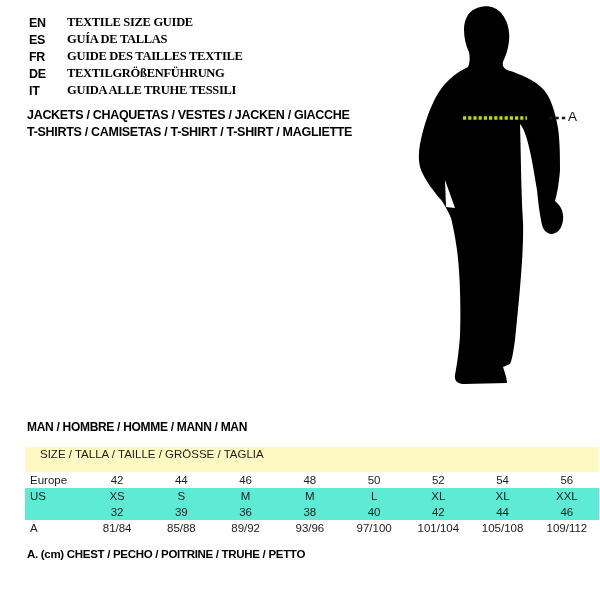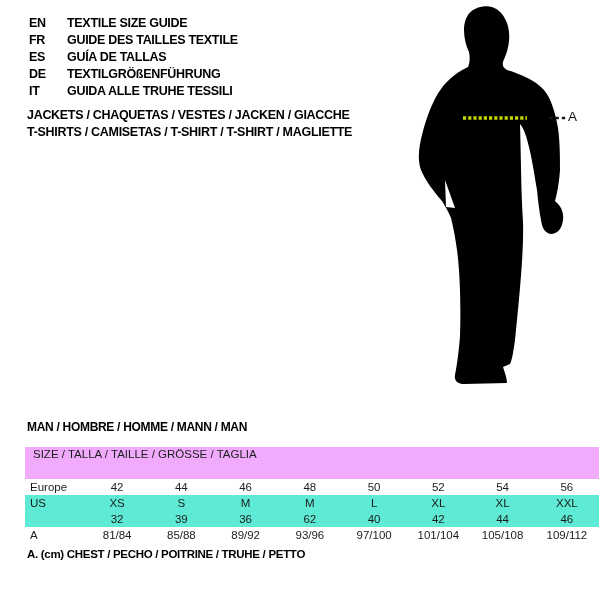--- a/index.html
+++ b/index.html
@@ -15,40 +15,40 @@
     background:#ffffff;
     overflow:hidden;
     margin-left:7px;
   }
 
   
   .lang-list{position:absolute;left:22px;top:14px;}
   .lang-row{display:flex;height:17px;align-items:center;
     font-weight:700;font-size:12.5px;letter-spacing:-0.3px;}
   .lang-code{width:38px;flex:0 0 38px;}
-  .lang-label{white-space:nowrap;}
+  .lang-label{white-space:nowrap;font-family:Liberation Serif, serif;}
 
   
   .categories{position:absolute;left:20px;top:107px;
     font-weight:700;font-size:12.5px;line-height:17px;letter-spacing:-0.3px;white-space:nowrap;}
 
   
   .figure-svg{position:absolute;left:0;top:0;width:600px;height:600px;}
   .measure-a{position:absolute;left:561px;top:109px;
     font-size:13.5px;font-weight:400;color:#111;}
 
   
   .section-title{position:absolute;left:20px;top:420px;
     font-weight:700;font-size:12px;letter-spacing:-0.3px;white-space:nowrap;}
 
   
   .size-table{position:absolute;left:18px;top:447px;width:574px;
     font-size:11.5px;color:#1c1c1c;}
-  .t-header{height:32px;line-height:15px;background:#f0abfc;
-    padding-left:8px;color:#1c1c1c;}
+  .t-header{height:25px;line-height:15px;background:#fef9c3;
+    padding-left:15px;color:#1c1c1c;}
   .t-row{display:grid;grid-template-columns:60px repeat(8,1fr);
     height:16px;line-height:16px;align-items:center;}
   .t-row.shaded{background:#5eead4;}
   .t-row .label{text-align:left;padding-left:5px;}
   .t-row .cell{text-align:center;}
 
   
   .footnote{position:absolute;left:20px;top:548px;
     font-weight:700;font-size:11.5px;letter-spacing:-0.3px;white-space:nowrap;}
 </style>
@@ -56,26 +56,26 @@
 <body>
 
 <div class="canvas">
 
   <div class="lang-list">
     <div class="lang-row">
       <span class="lang-code">EN</span>
       <span class="lang-label">TEXTILE SIZE GUIDE</span>
     </div>
     <div class="lang-row">
+      <span class="lang-code">ES</span>
+      <span class="lang-label">GUÍA DE TALLAS</span>
+    </div>
+    <div class="lang-row">
       <span class="lang-code">FR</span>
       <span class="lang-label">GUIDE DES TAILLES TEXTILE</span>
-    </div>
-    <div class="lang-row">
-      <span class="lang-code">ES</span>
-      <span class="lang-label">GUÍA DE TALLAS</span>
     </div>
     <div class="lang-row">
       <span class="lang-code">DE</span>
       <span class="lang-label">TEXTILGRÖßENFÜHRUNG</span>
     </div>
     <div class="lang-row">
       <span class="lang-code">IT</span>
       <span class="lang-label">GUIDA ALLE TRUHE TESSILI</span>
     </div>
   </div>
@@ -153,21 +153,21 @@
       <span class="cell">XL</span>
       <span class="cell">XL</span>
       <span class="cell">XXL</span>
     </div>
 
     <div class="t-row shaded">
       <span class="label"></span>
       <span class="cell">32</span>
       <span class="cell">39</span>
       <span class="cell">36</span>
-      <span class="cell">62</span>
+      <span class="cell">38</span>
       <span class="cell">40</span>
       <span class="cell">42</span>
       <span class="cell">44</span>
       <span class="cell">46</span>
     </div>
 
     <div class="t-row">
       <span class="label">A</span>
       <span class="cell">81/84</span>
       <span class="cell">85/88</span>

